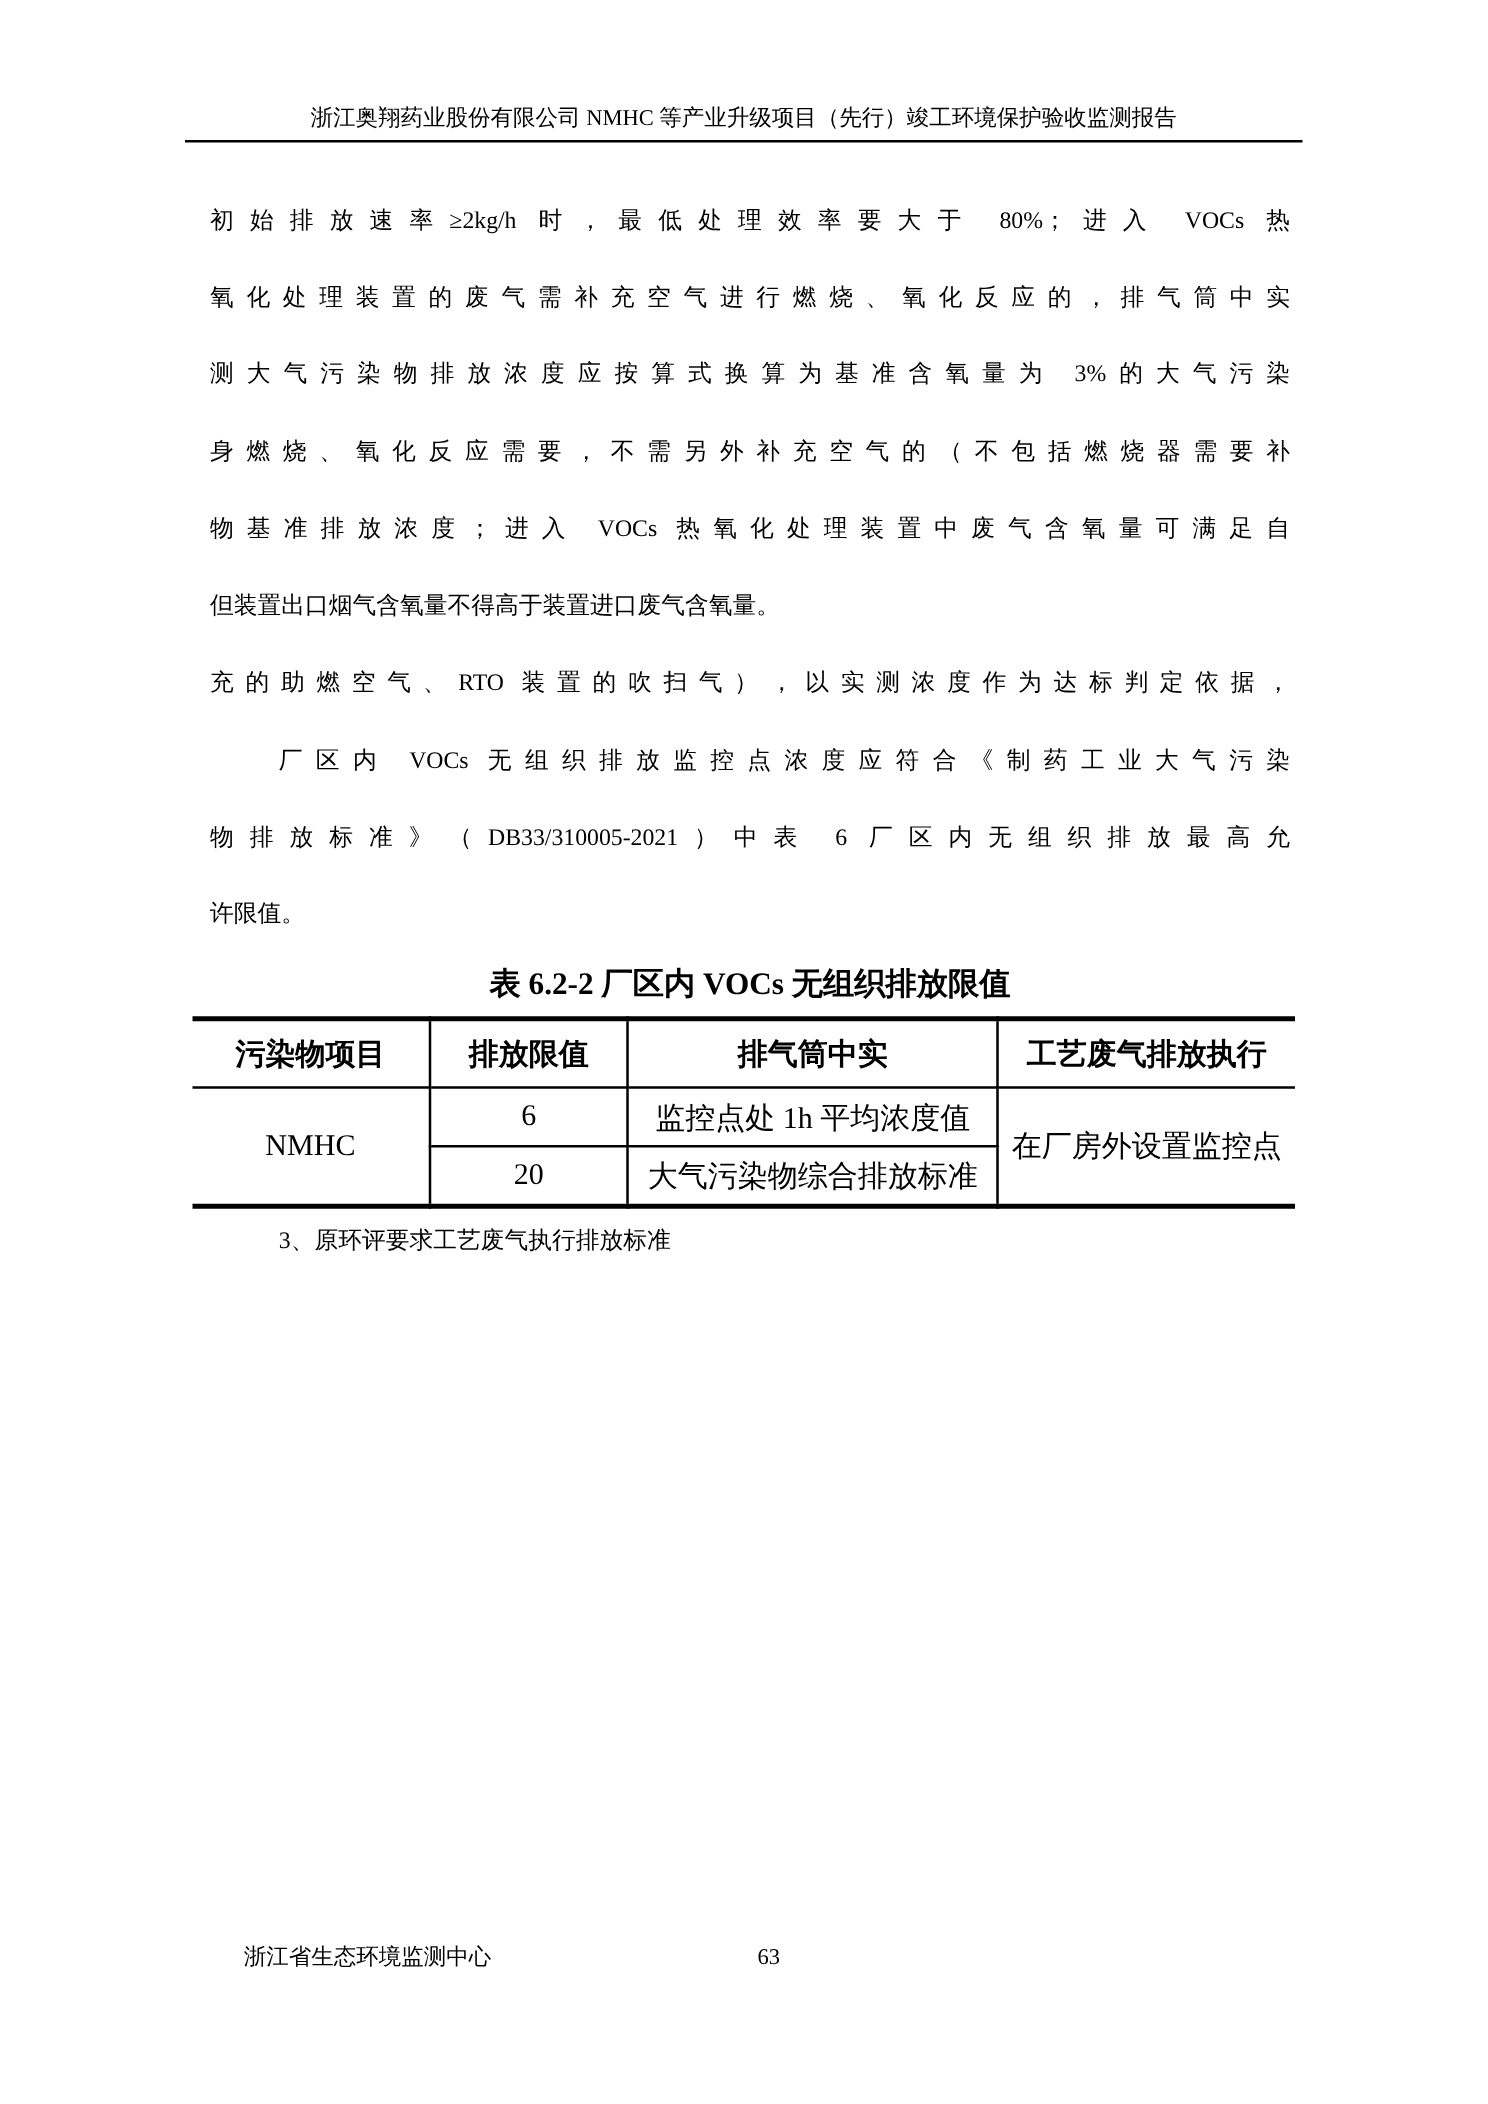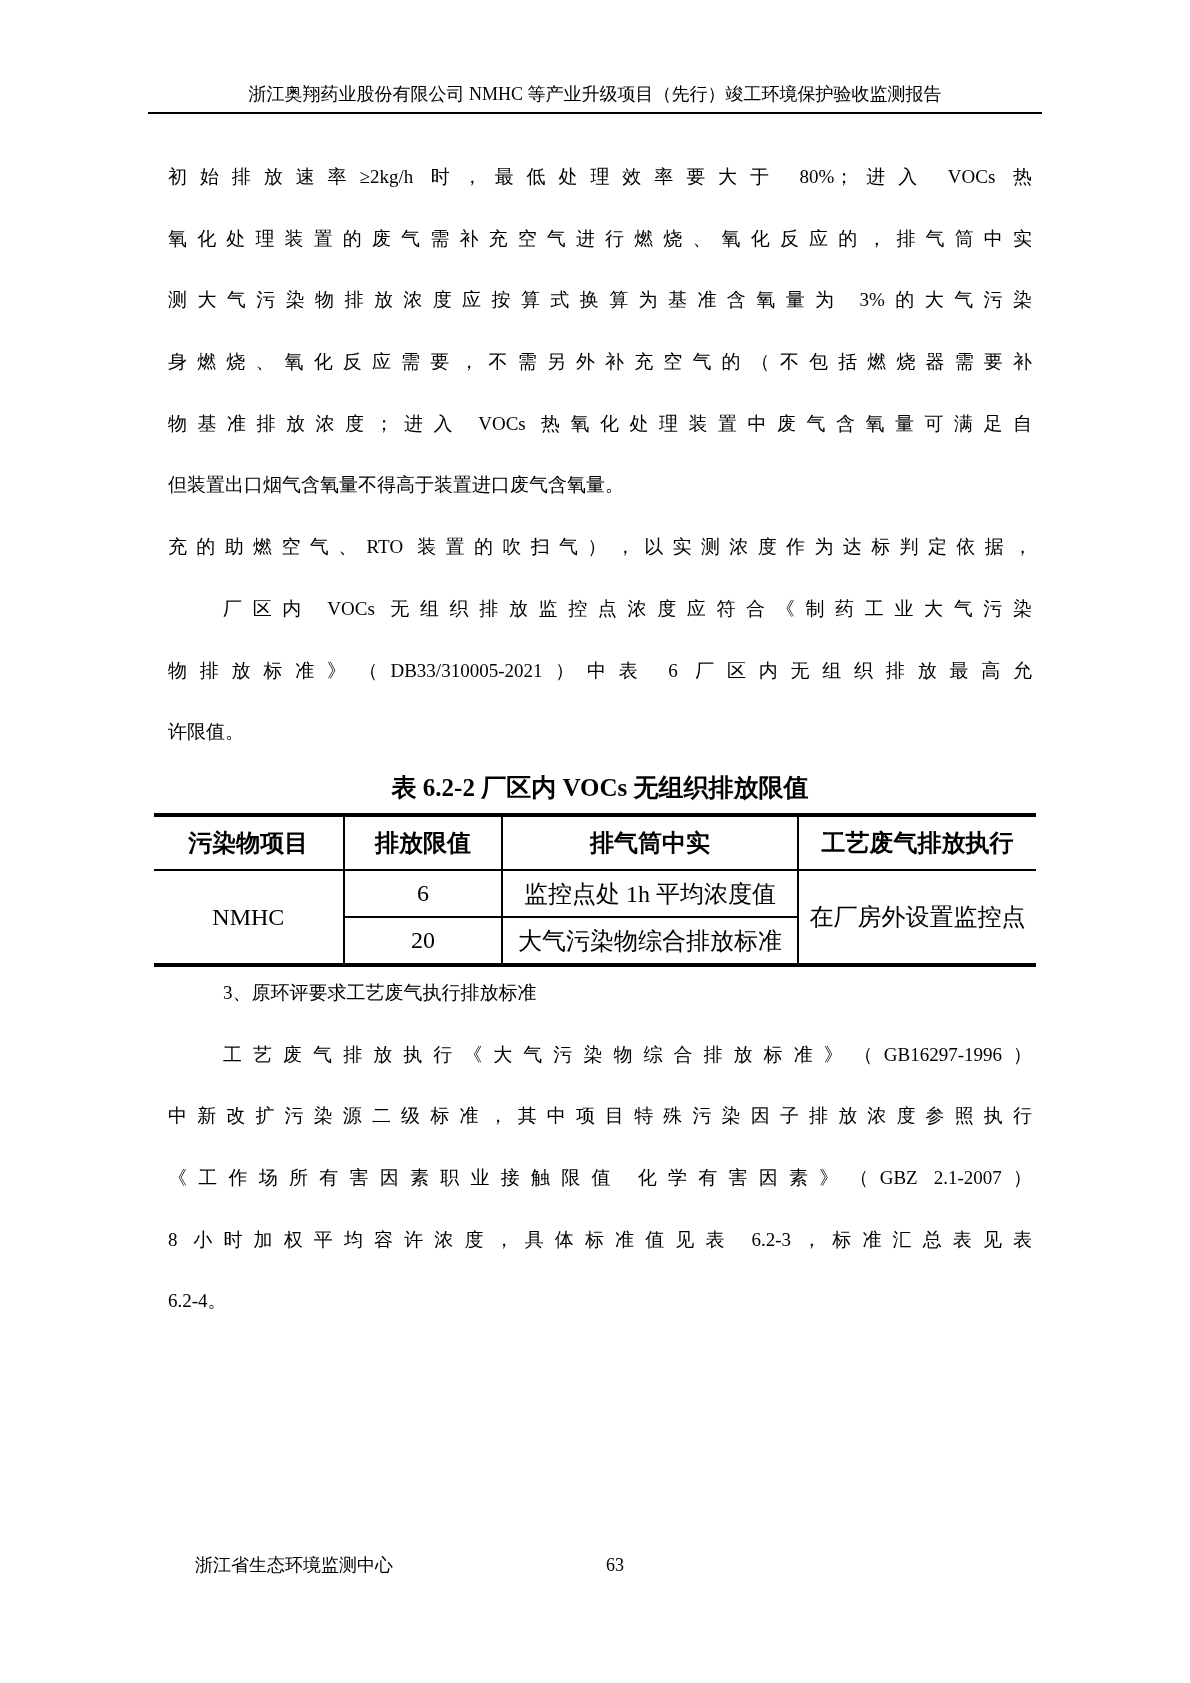--- a/index.html
+++ b/index.html
@@ -171,27 +171,20 @@
         <td class="v">20</td>
         <td class="v">大气污染物综合排放标准</td>
       </tr>
     </tbody>
   </table>
 
   <div class="flow blockB">
     <div>
       <div class="line ind">3、原环评要求工艺废气执行排放标准</div>
     </div>
-    <div>
-      <div class="line j ind">工艺废气排放执行《大气污染物综合排放标准》（GB16297-1996）</div>
-      <div class="line j">中新改扩污染源二级标准，其中项目特殊污染因子排放浓度参照执行</div>
-      <div class="line j">《工作场所有害因素职业接触限值 化学有害因素》（GBZ 2.1-2007）</div>
-      <div class="line j">8 小时加权平均容许浓度，具体标准值见表 6.2-3，标准汇总表见表</div>
-      <div class="line">6.2-4。</div>
-    </div>
   </div>
 
   <div class="footer">
     <span class="org">浙江省生态环境监测中心</span>
     <span class="num">63</span>
   </div>
 
 </div>
 
 </body></html>

